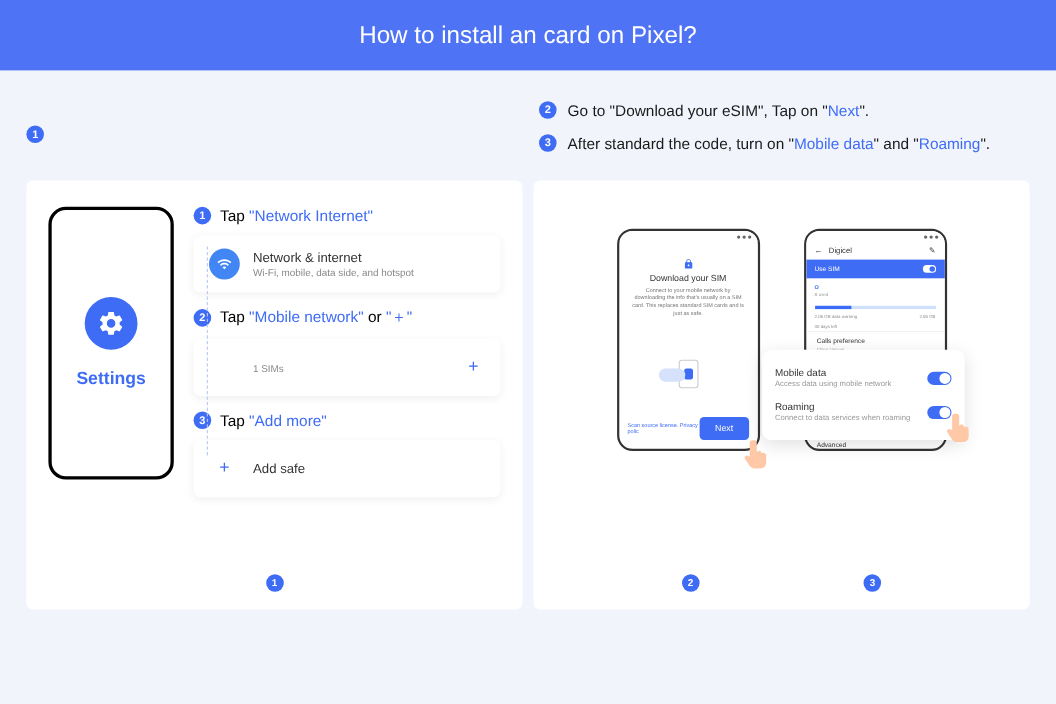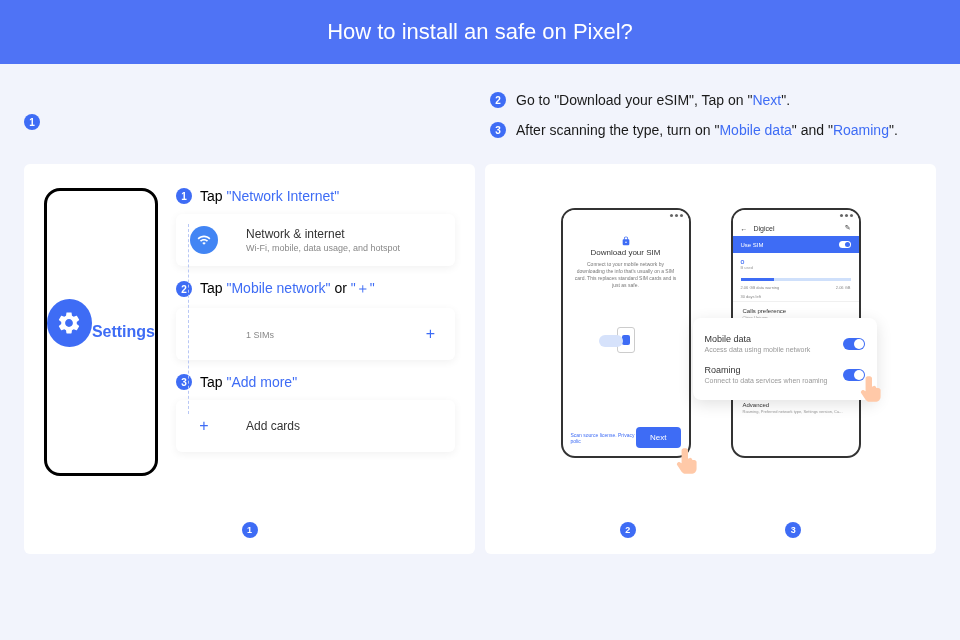--- a/index.html
+++ b/index.html
@@ -14,42 +14,42 @@
     .inst-item { display: flex; align-items: center; gap: 10px; margin-bottom: 14px; }
     .num-badge { width: 16px; height: 16px; border-radius: 50%; background: #3e6cf5; color: #fff; font-size: 10px; display: flex; align-items: center; justify-content: center; font-weight: 600; flex-shrink: 0; }
     .inst-text { font-size: 14px; color: #1a1a1a; }
     .blue-text { color: #3e6cf5; }
     
     .panels { display: flex; gap: 10px; padding: 0 24px; }
     .panel { background: #fff; border-radius: 6px; padding: 24px 20px 20px; flex: 1; min-height: 390px; position: relative; }
     
     
     .left-content { display: flex; gap: 18px; }
-    .phone-frame { width: 114px; height: 288px; border: 3px solid #000; border-radius: 16px; display: flex; flex-direction: row; align-items: center; justify-content: center; background: #fff; }
+    .phone-frame { width: 114px; height: 248px; border: 3px solid #000; border-radius: 16px; display: flex; flex-direction: column; align-items: center; justify-content: center; background: #fff; }
     .gear-icon { width: 48px; height: 48px; border-radius: 50%; background: #3e6cf5; display: flex; align-items: center; justify-content: center; margin-bottom: 18px; }
     .gear-icon svg { width: 26px; height: 26px; fill: #fff; }
     .settings-label { color: #3e6cf5; font-size: 16px; font-weight: 700; }
     
     .steps-col { flex: 1; }
     .step-row { margin-bottom: 14px; }
     .step-header { display: flex; align-items: center; gap: 8px; margin-bottom: 10px; }
     .step-text { font-size: 14px; }
     .card { background: #fff; border-radius: 6px; box-shadow: 0 2px 8px rgba(0,0,0,0.06); padding: 12px 14px; display: flex; align-items: center; gap: 12px; }
     .card-icon { width: 28px; height: 28px; border-radius: 50%; background: #4285f4; display: flex; align-items: center; justify-content: center; flex-shrink: 0; }
     .card-icon.flat { background: transparent; color: #555; }
     .card-icon svg { width: 14px; height: 14px; fill: #fff; }
-    .card-body { flex: 1; margin-left: 16px; }
+    .card-body { flex: 1; }
     .card-title { font-size: 12px; color: #333; font-weight: 500; }
     .card-sub { font-size: 9px; color: #888; margin-top: 2px; }
     .card-plus { color: #3e6cf5; font-size: 16px; font-weight: 400; padding: 0 6px; }
     .vline { position: absolute; left: 164px; top: 60px; width: 1px; height: 190px; border-left: 1px dashed #b8c7f5; }
     
     
     .right-content { display: flex; gap: 40px; padding-top: 20px; justify-content: center; }
-    .mini-phone { width: 130px; height: 250px; border: 2px solid #333; border-radius: 14px; background: #fff; position: relative; overflow: hidden; }
+    .mini-phone { width: 130px; height: 202px; border: 2px solid #333; border-radius: 14px; background: #fff; position: relative; overflow: hidden; }
     .mini-statusbar { height: 10px; background: #fff; display: flex; justify-content: flex-end; align-items: center; padding: 0 6px; gap: 2px; }
     .sb-dot { width: 3px; height: 3px; background: #666; border-radius: 50%; }
     .mini-header { text-align: center; padding: 12px 8px 6px; }
     .mini-lock { width: 10px; height: 10px; margin: 0 auto 6px; }
     .mini-title { font-size: 8px; font-weight: 500; color: #333; }
     .mini-desc { font-size: 5px; color: #777; margin-top: 4px; line-height: 1.4; padding: 0 4px; }
     .mini-illus { height: 90px; display: flex; align-items: center; justify-content: center; }
     .cloud-box { position: relative; }
     .cloud { width: 24px; height: 12px; background: #d6e2fb; border-radius: 10px; position: absolute; left: -18px; top: 8px; }
     .sim-rect { width: 18px; height: 26px; border: 1px solid #ccc; border-radius: 3px; display: flex; align-items: center; justify-content: center; background: #fff; }
@@ -80,38 +80,38 @@
     .toggle::after { content: ''; position: absolute; right: 1px; top: 1px; width: 10px; height: 10px; background: #fff; border-radius: 50%; }
     
     .panel-badge { position: absolute; bottom: 16px; left: 50%; transform: translateX(-50%); }
     .panel-badges-right { position: absolute; bottom: 16px; width: 100%; display: flex; justify-content: space-around; left: 0; padding: 0 60px; }
     .pb { width: 16px; height: 16px; border-radius: 50%; background: #3e6cf5; color: #fff; font-size: 9px; display: flex; align-items: center; justify-content: center; font-weight: 600; }
   </style>
 </head>
 <body>
 
 <div class="header">
-  <h1>How to install an safe on Pixel?</h1>
+  <h1>How to install an card on Pixel?</h1>
 </div>
 
 <div class="instructions">
   <div class="inst-left">
     <span class="num-badge">1</span>
   </div>
   <div class="inst-right">
     <div class="inst-item">
       <span class="num-badge">2</span>
       <span class="inst-text">
         <span>Go to "Download your eSIM", Tap on "</span><span class="blue-text">Next</span><span>".</span>
       </span>
     </div>
     <div class="inst-item">
       <span class="num-badge">3</span>
       <span class="inst-text">
-        <span>After scanning the type, turn on "</span><span class="blue-text">Mobile data</span><span>" and "</span><span class="blue-text">Roaming</span><span>".</span>
+        <span>After standard the code, turn on "</span><span class="blue-text">Mobile data</span><span>" and "</span><span class="blue-text">Roaming</span><span>".</span>
       </span>
     </div>
   </div>
 </div>
 
 <div class="panels">
 
   <div class="panel">
     <div class="vline"></div>
     <div class="left-content">
@@ -131,21 +131,21 @@
             <span class="step-text"><span>Tap </span><span class="blue-text">"Network Internet"</span></span>
           </div>
           <div class="card">
             <div class="card-icon">
               <svg viewBox="0 0 24 24">
                   <path d="M1 9l2 2c4.97-4.97 13.03-4.97 18 0l2-2C16.93 2.93 7.08 2.93 1 9zm8 8l3 3 3-3c-1.65-1.66-4.34-1.66-6 0zm-4-4l2 2c2.76-2.76 7.24-2.76 10 0l2-2C15.14 9.14 8.87 9.14 5 13z"></path>
                 </svg>
             </div>
             <div class="card-body">
               <div class="card-title">Network &amp; internet</div>
-              <div class="card-sub">Wi-Fi, mobile, data usage, and hotspot</div>
+              <div class="card-sub">Wi-Fi, mobile, data side, and hotspot</div>
             </div>
           </div>
         </div>
 
         <div class="step-row">
           <div class="step-header">
             <span class="num-badge">2</span>
             <span class="step-text"><span>Tap </span><span class="blue-text">"Mobile network"</span><span> or </span><span class="blue-text">"＋"</span></span>
           </div>
           <div class="card">
@@ -162,21 +162,21 @@
         </div>
 
         <div class="step-row">
           <div class="step-header">
             <span class="num-badge">3</span>
             <span class="step-text"><span>Tap </span><span class="blue-text">"Add more"</span></span>
           </div>
           <div class="card">
             <div class="card-icon flat" style="color:#3e6cf5;font-size:16px;">+</div>
             <div class="card-body">
-              <div class="card-title">Add cards</div>
+              <div class="card-title">Add safe</div>
             </div>
           </div>
         </div>
       </div>
     </div>
     <div class="panel-badge">
       <div class="pb">1</div>
     </div>
   </div>
 

